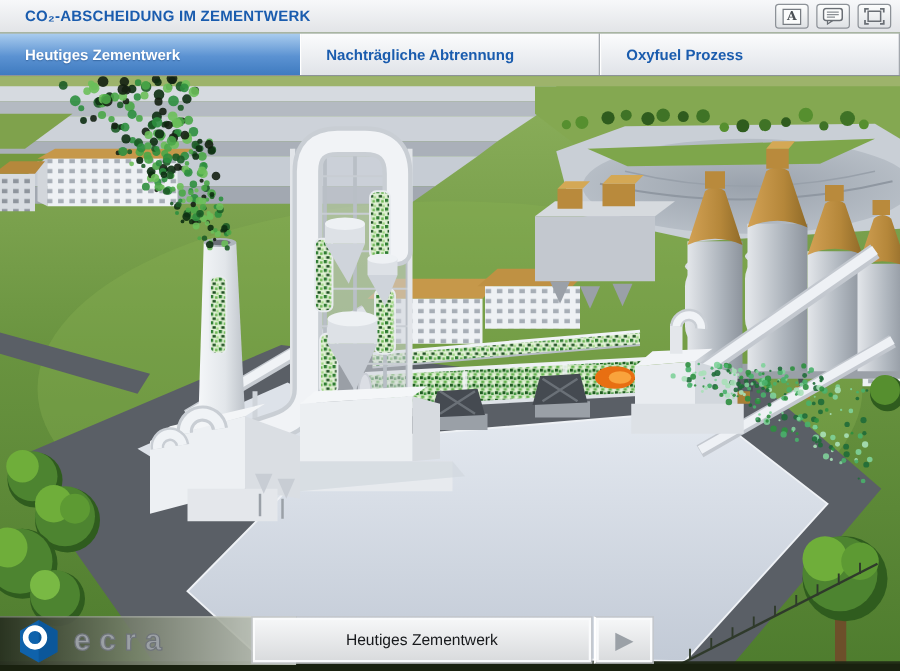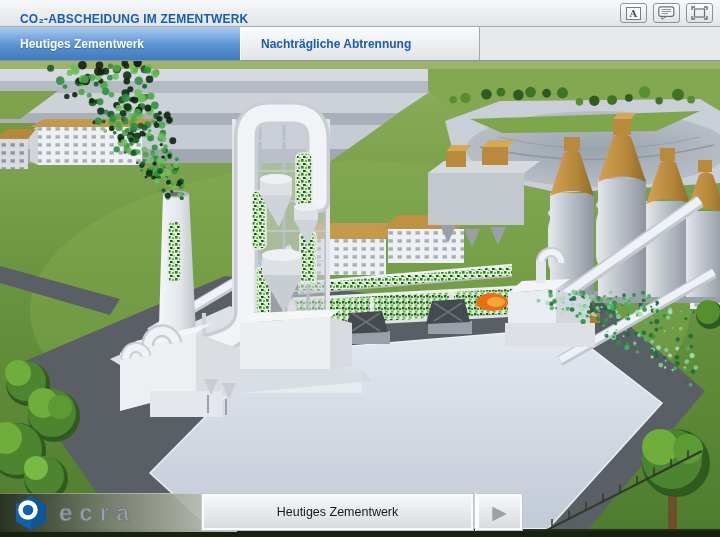--- a/index.html
+++ b/index.html
@@ -6,21 +6,21 @@
   .stage{
     position:relative;width:720px;height:537px;overflow:hidden;
     font-family:"Liberation Sans","DejaVu Sans",sans-serif;
     background:#6f9a3d;user-select:none;
   }
   
   .header{
     position:absolute;left:0;top:0;width:720px;height:27px;box-sizing:border-box;
     background:linear-gradient(#f7f8fa,#e2e4e7);
     border-bottom:1px solid #a8acb1;
-    display:flex;align-items:flex-end;
+    display:flex;align-items:center;
   }
   .page-title{margin-left:20px;font-size:12px;font-weight:bold;color:#1a5cae;letter-spacing:.2px;}
   .toolbar{position:absolute;right:7px;top:3px;display:flex;gap:6px;}
   .tool-btn{
     width:27px;height:20px;box-sizing:border-box;border:1px solid #8d9298;border-radius:3px;
     background:linear-gradient(#fcfdfd,#dfe2e5);
     display:flex;align-items:center;justify-content:center;cursor:pointer;
   }
   .glyph-a{
     display:inline-block;border:1px solid #777c82;background:#fbfcfc;
@@ -106,20 +106,23 @@
       </div>
     </div>
   </div>
 
   <div class="tabs">
     <div class="tab active">
       <span>Heutiges Zementwerk</span>
     </div>
     <div class="tab">
       <span>Nachträgliche Abtrennung</span>
+    </div>
+    <div class="tab">
+      <span>Oxyfuel Prozess</span>
     </div>
   </div>
 
   <svg class="scene" viewBox="0 0 720 476">
     <defs>
       <linearGradient id="gGrass" x1="0" y1="0" x2="0" y2="1">
         <stop offset="0" stop-color="#8db05c"></stop>
           <stop offset=".45" stop-color="#6a9440"></stop>
           <stop offset="1" stop-color="#4e7c2e"></stop>
       </linearGradient>

